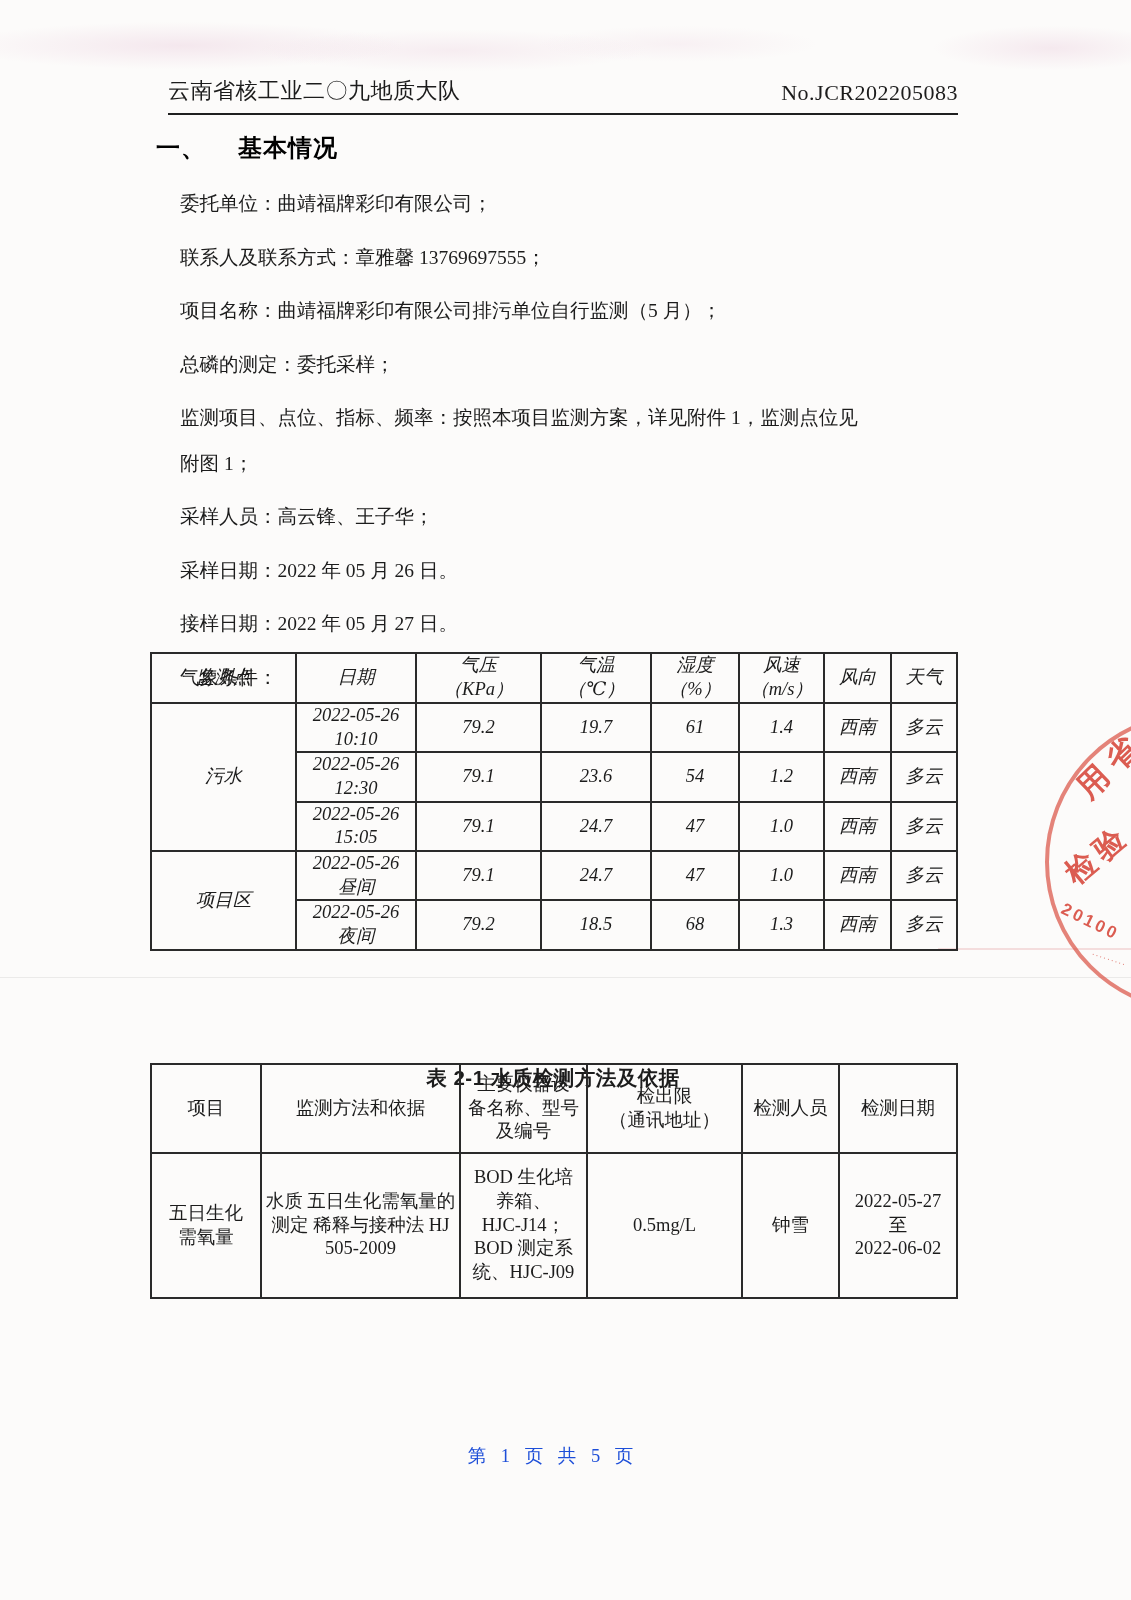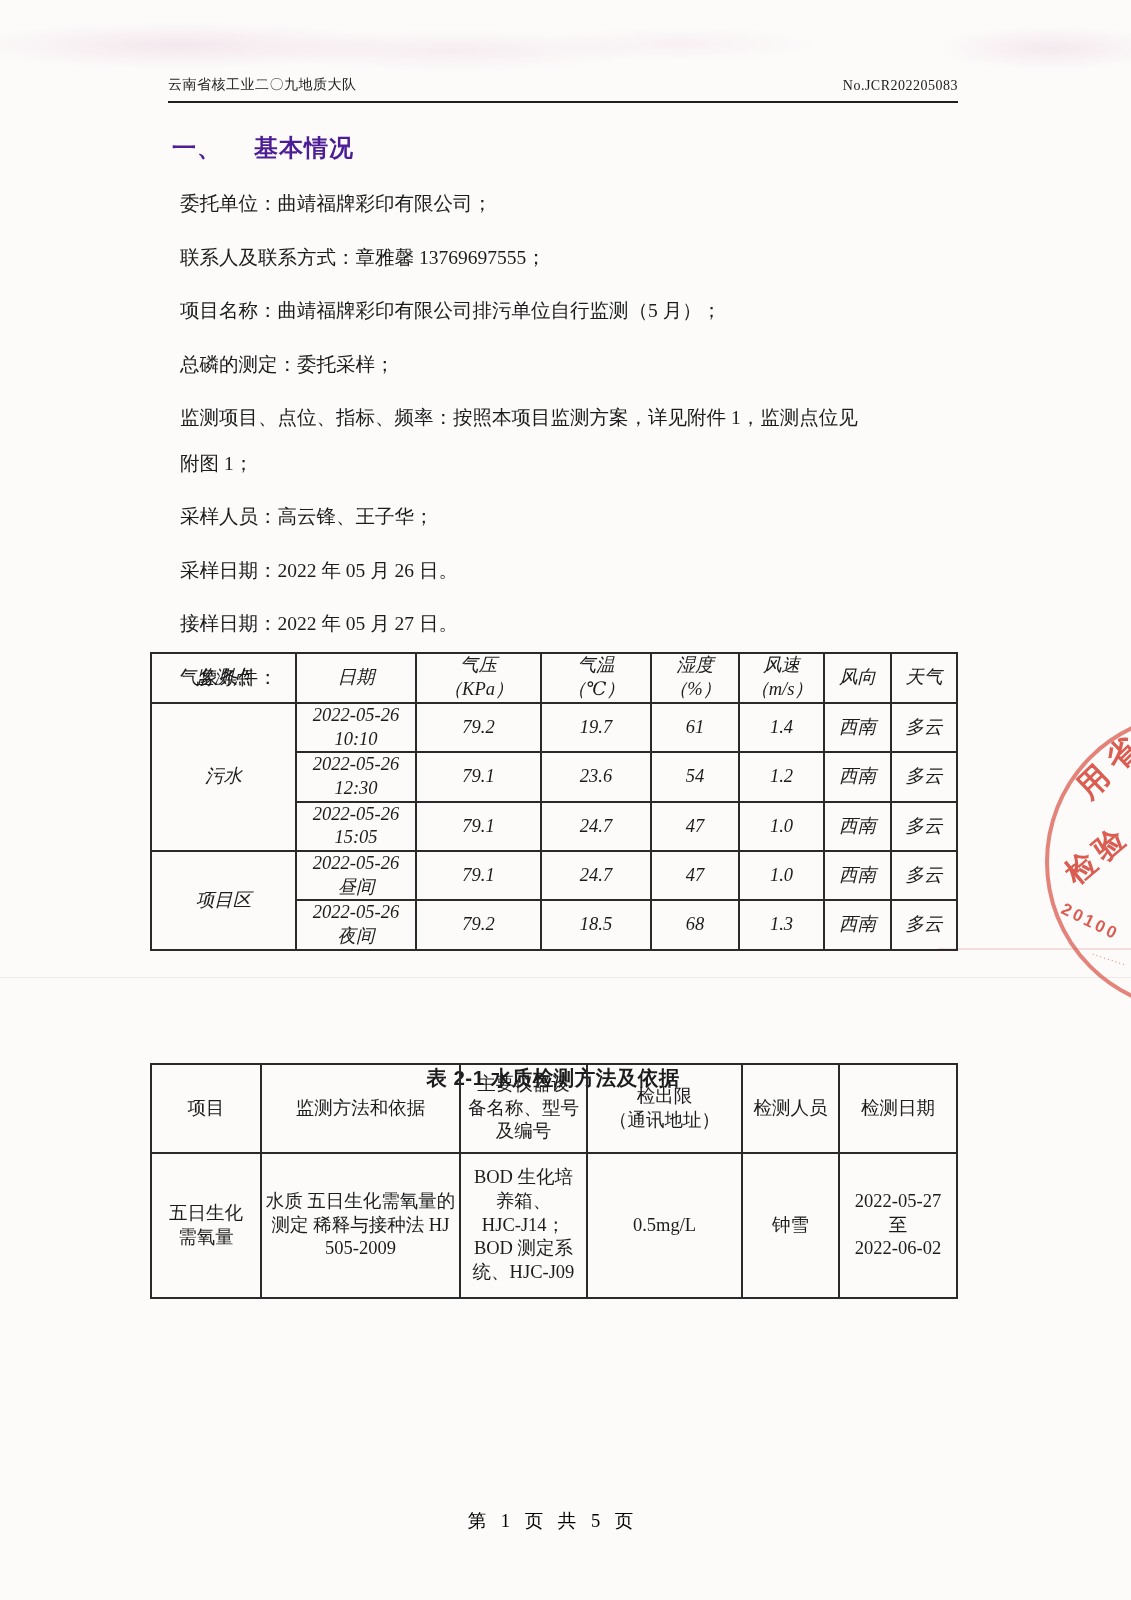--- a/index.html
+++ b/index.html
@@ -22,26 +22,26 @@
       radial-gradient(ellipse 170px 32px at 93% 45%, rgba(226,186,208,.28), transparent 70%);
     pointer-events:none;
   }
   .artifact-line-1{position:absolute;top:948px;left:938px;width:193px;height:2px;background:rgba(228,165,165,.35);}
   .artifact-line-2{position:absolute;top:977px;left:0;width:1131px;height:1px;background:rgba(150,150,150,.16);}
 
   .doc-header{
     position:absolute;left:168px;top:76px;width:790px;
     display:flex;justify-content:space-between;align-items:flex-end;
     border-bottom:2px solid #1f1f1f;padding-bottom:7px;
-    font-size:14px;letter-spacing:.5px;
+    font-size:22px;letter-spacing:.5px;
   }
   .sec-heading{
-    position:absolute;left:172px;
+    position:absolute;left:156px;
     font-family:"Liberation Sans","DejaVu Sans",sans-serif;
-    font-weight:700;font-size:24px;color:#4c1d95;letter-spacing:1px;
+    font-weight:700;font-size:24px;color:#000000;letter-spacing:1px;
   }
   #sec1{top:132px;}
   #sec2{top:960px;}
   .sec-heading .num{margin-right:32px;}
 
   .paras{position:absolute;left:172px;top:173px;width:788px;font-size:19.5px;line-height:45.5px;}
   .paras p{margin:8px;white-space:pre-line;}
 
   table.tbl{position:absolute;left:150px;border-collapse:collapse;table-layout:fixed;}
   .tbl td,.tbl th{
@@ -59,22 +59,22 @@
   #methods tr.hdr{height:89px;}
   #methods tr.r1{height:88px;}
   #methods tr.r2{height:145px;}
 
   .tbl-title{
     position:absolute;left:150px;top:1020px;width:806px;text-align:center;
     font-family:"Liberation Sans","DejaVu Sans",sans-serif;
     font-weight:700;font-size:20.5px;letter-spacing:.5px;margin-top:44px;
   }
   .doc-footer{
-    position:absolute;left:150px;top:1508px;width:806px;text-align:center;
-    font-size:18.5px;letter-spacing:5px;color:#000000;
+    position:absolute;left:150px;top:1443px;width:806px;text-align:center;
+    font-size:18.5px;letter-spacing:5px;color:#1d4ed8;
   }
 
   
   .stamp{
     position:absolute;left:1045px;top:712px;width:292px;height:292px;
     border:4px solid rgba(215,70,55,.75);
     border-radius:50%;
     color:#d7473a;opacity:.88;
     font-family:"Liberation Sans","DejaVu Sans",sans-serif;
   }

